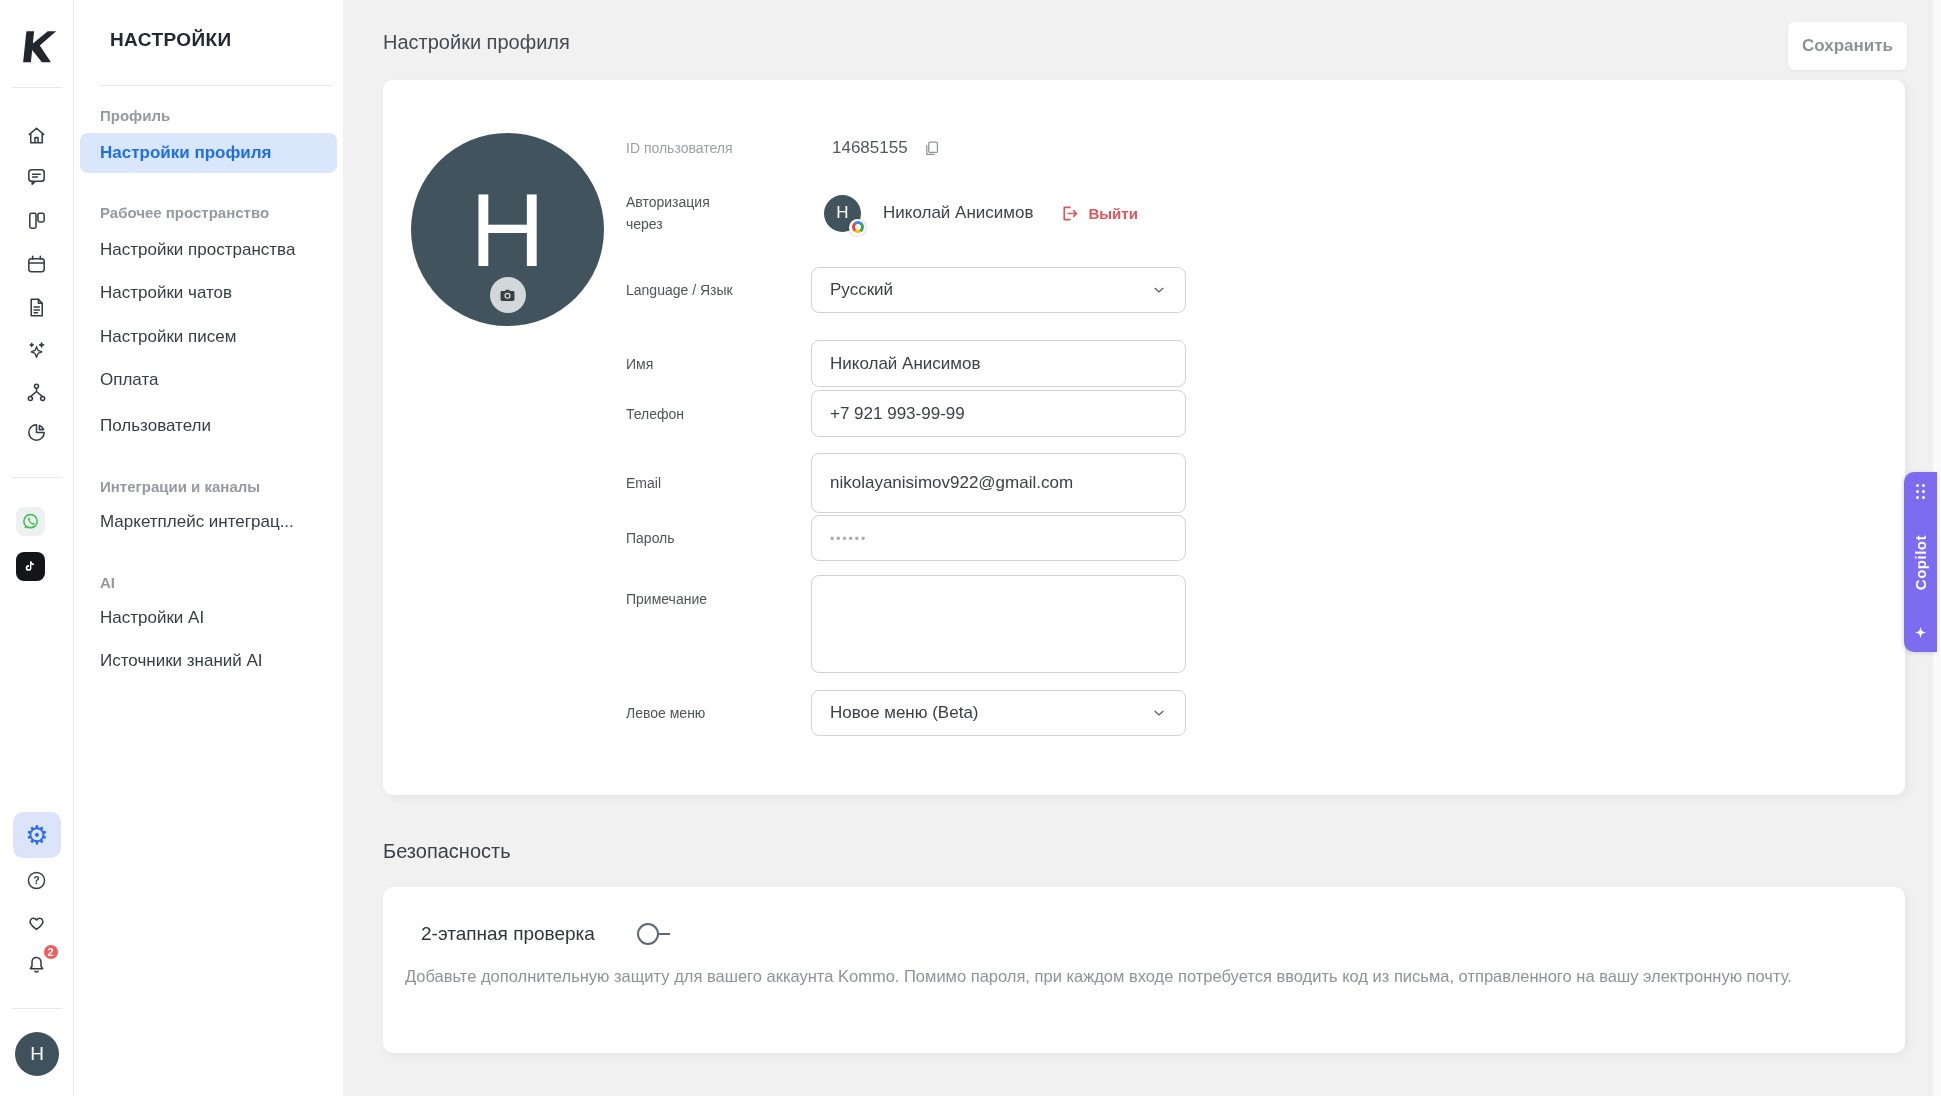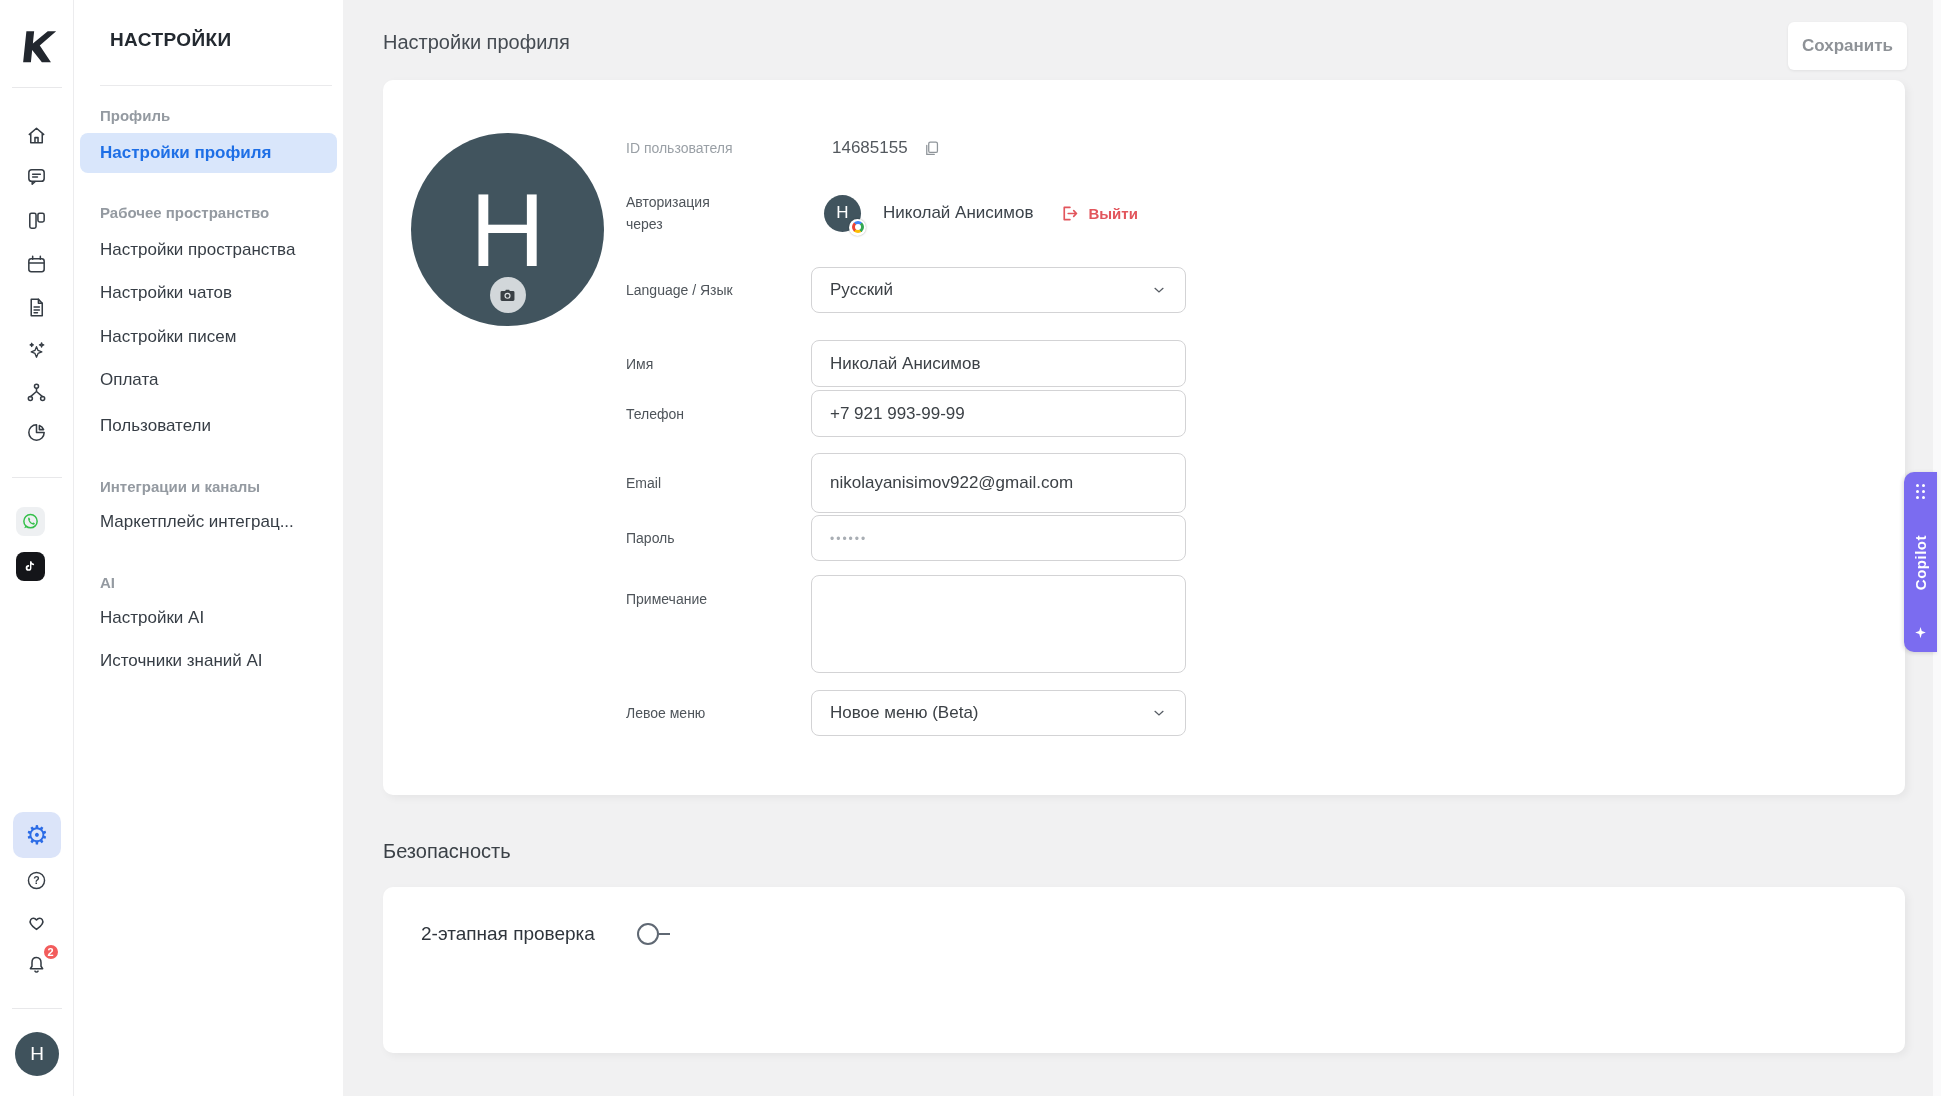--- a/index.html
+++ b/index.html
@@ -299,20 +299,21 @@
 
   <div class="security-heading">Безопасность</div>
   <section class="card security-card">
     <div class="sec-title-row">
       <span class="sec-title">2-этапная проверка</span>
       <span class="toggle">
           <span class="knob"></span>
           <span class="dash"></span>
         </span>
     </div>
+    <p class="sec-desc">Добавьте дополнительную защиту для вашего аккаунта Kommo. Помимо пароля, при каждом входе потребуется вводить код из письма, отправленного на вашу электронную почту.</p>
   </section>
 </main>
 
 <div class="right-strip"></div>
 <div class="copilot">
   <span class="dots">
       <i></i>
       <i></i>
       <i></i>
       <i></i>

